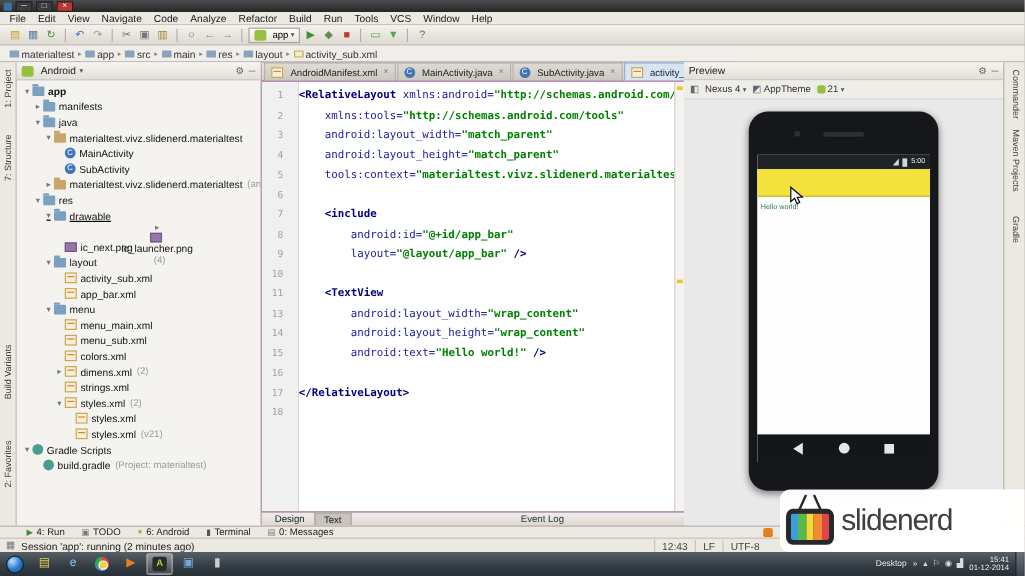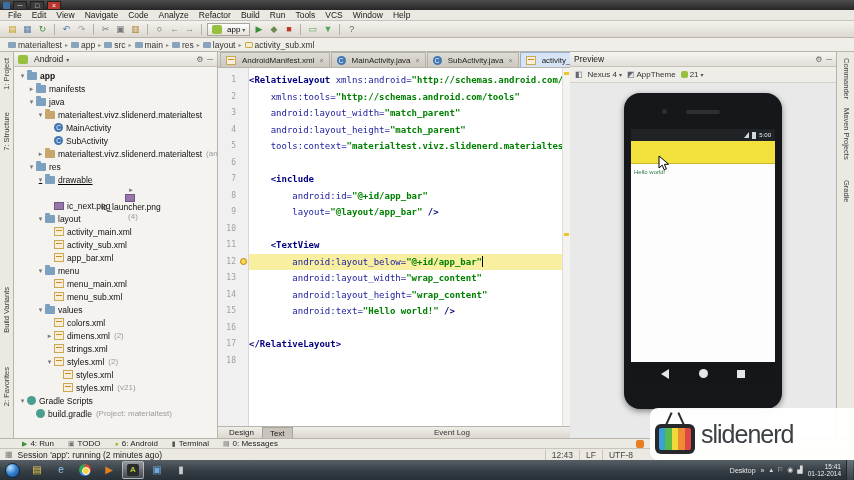--- a/index.html
+++ b/index.html
@@ -374,25 +374,20 @@
             <span class="tree-label">ic_next.png</span>
           </div>
           <div class="tree-row" style="padding-left: 22px;">
             <span class="tw-arrow">▾</span>
             <span class="ticon ti-folder"></span>
             <span class="tree-label">layout</span>
           </div>
           <div class="tree-row" style="padding-left: 31px;">
             <span class="tw-arrow"></span>
             <span class="ticon ti-xml"></span>
-            <span class="tree-label">activity_main.xml</span>
-          </div>
-          <div class="tree-row" style="padding-left: 31px;">
-            <span class="tw-arrow"></span>
-            <span class="ticon ti-xml"></span>
             <span class="tree-label">activity_sub.xml</span>
           </div>
           <div class="tree-row" style="padding-left: 31px;">
             <span class="tw-arrow"></span>
             <span class="ticon ti-xml"></span>
             <span class="tree-label">app_bar.xml</span>
           </div>
           <div class="tree-row" style="padding-left: 22px;">
             <span class="tw-arrow">▾</span>
             <span class="ticon ti-folder"></span>
@@ -400,25 +395,20 @@
           </div>
           <div class="tree-row" style="padding-left: 31px;">
             <span class="tw-arrow"></span>
             <span class="ticon ti-xml"></span>
             <span class="tree-label">menu_main.xml</span>
           </div>
           <div class="tree-row" style="padding-left: 31px;">
             <span class="tw-arrow"></span>
             <span class="ticon ti-xml"></span>
             <span class="tree-label">menu_sub.xml</span>
-          </div>
-          <div class="tree-row" style="padding-left: 22px;">
-            <span class="tw-arrow">▾</span>
-            <span class="ticon ti-folder"></span>
-            <span class="tree-label">values</span>
           </div>
           <div class="tree-row" style="padding-left: 31px;">
             <span class="tw-arrow"></span>
             <span class="ticon ti-xml"></span>
             <span class="tree-label">colors.xml</span>
           </div>
           <div class="tree-row" style="padding-left: 31px;">
             <span class="tw-arrow">▸</span>
             <span class="ticon ti-xml"></span>
             <span class="tree-label">dimens.xml</span>
@@ -489,21 +479,20 @@
             <div class="code-row"><span class="ln">2</span><span class="gut2"></span><span class="ltext"><span class="s-p">    </span><span class="s-a">xmlns:tools=</span><span class="s-v">"http://schemas.android.com/tools"</span></span></div>
             <div class="code-row"><span class="ln">3</span><span class="gut2"></span><span class="ltext"><span class="s-p">    </span><span class="s-a">android:layout_width=</span><span class="s-v">"match_parent"</span></span></div>
             <div class="code-row"><span class="ln">4</span><span class="gut2"></span><span class="ltext"><span class="s-p">    </span><span class="s-a">android:layout_height=</span><span class="s-v">"match_parent"</span></span></div>
             <div class="code-row"><span class="ln">5</span><span class="gut2"></span><span class="ltext"><span class="s-p">    </span><span class="s-a">tools:context=</span><span class="s-v">"materialtest.vivz.slidenerd.materialtest.SubA</span></span></div>
             <div class="code-row"><span class="ln">6</span><span class="gut2"></span><span class="ltext"></span></div>
             <div class="code-row"><span class="ln">7</span><span class="gut2"></span><span class="ltext"><span class="s-p">    </span><span class="s-t">&lt;include</span></span></div>
             <div class="code-row"><span class="ln">8</span><span class="gut2"></span><span class="ltext"><span class="s-p">        </span><span class="s-a">android:id=</span><span class="s-v">"@+id/app_bar"</span></span></div>
             <div class="code-row"><span class="ln">9</span><span class="gut2"></span><span class="ltext"><span class="s-p">        </span><span class="s-a">layout=</span><span class="s-v">"@layout/app_bar"</span><span class="s-t"> /&gt;</span></span></div>
             <div class="code-row"><span class="ln">10</span><span class="gut2"></span><span class="ltext"></span></div>
             <div class="code-row"><span class="ln">11</span><span class="gut2"></span><span class="ltext"><span class="s-p">    </span><span class="s-t">&lt;TextView</span></span></div>
-            <div class="code-row"><span class="ln">12</span><span class="gut2"><span class="bulb"></span></span><span class="ltext hl"><span class="s-p">        </span><span class="s-a">android:layout_below=</span><span class="s-v">"@+id/app_bar"</span><span class="caret-bar"></span></span></div>
             <div class="code-row"><span class="ln">13</span><span class="gut2"></span><span class="ltext"><span class="s-p">        </span><span class="s-a">android:layout_width=</span><span class="s-v">"wrap_content"</span></span></div>
             <div class="code-row"><span class="ln">14</span><span class="gut2"></span><span class="ltext"><span class="s-p">        </span><span class="s-a">android:layout_height=</span><span class="s-v">"wrap_content"</span></span></div>
             <div class="code-row"><span class="ln">15</span><span class="gut2"></span><span class="ltext"><span class="s-p">        </span><span class="s-a">android:text=</span><span class="s-v">"Hello world!"</span><span class="s-t"> /&gt;</span></span></div>
             <div class="code-row"><span class="ln">16</span><span class="gut2"></span><span class="ltext"></span></div>
             <div class="code-row"><span class="ln">17</span><span class="gut2"></span><span class="ltext"><span class="s-t">&lt;/RelativeLayout&gt;</span></span></div>
             <div class="code-row"><span class="ln">18</span><span class="gut2"></span><span class="ltext"></span></div>
           </div>
         <div class="err-stripe">
           <span class="mark m1"></span>
           <span class="mark m2"></span>

